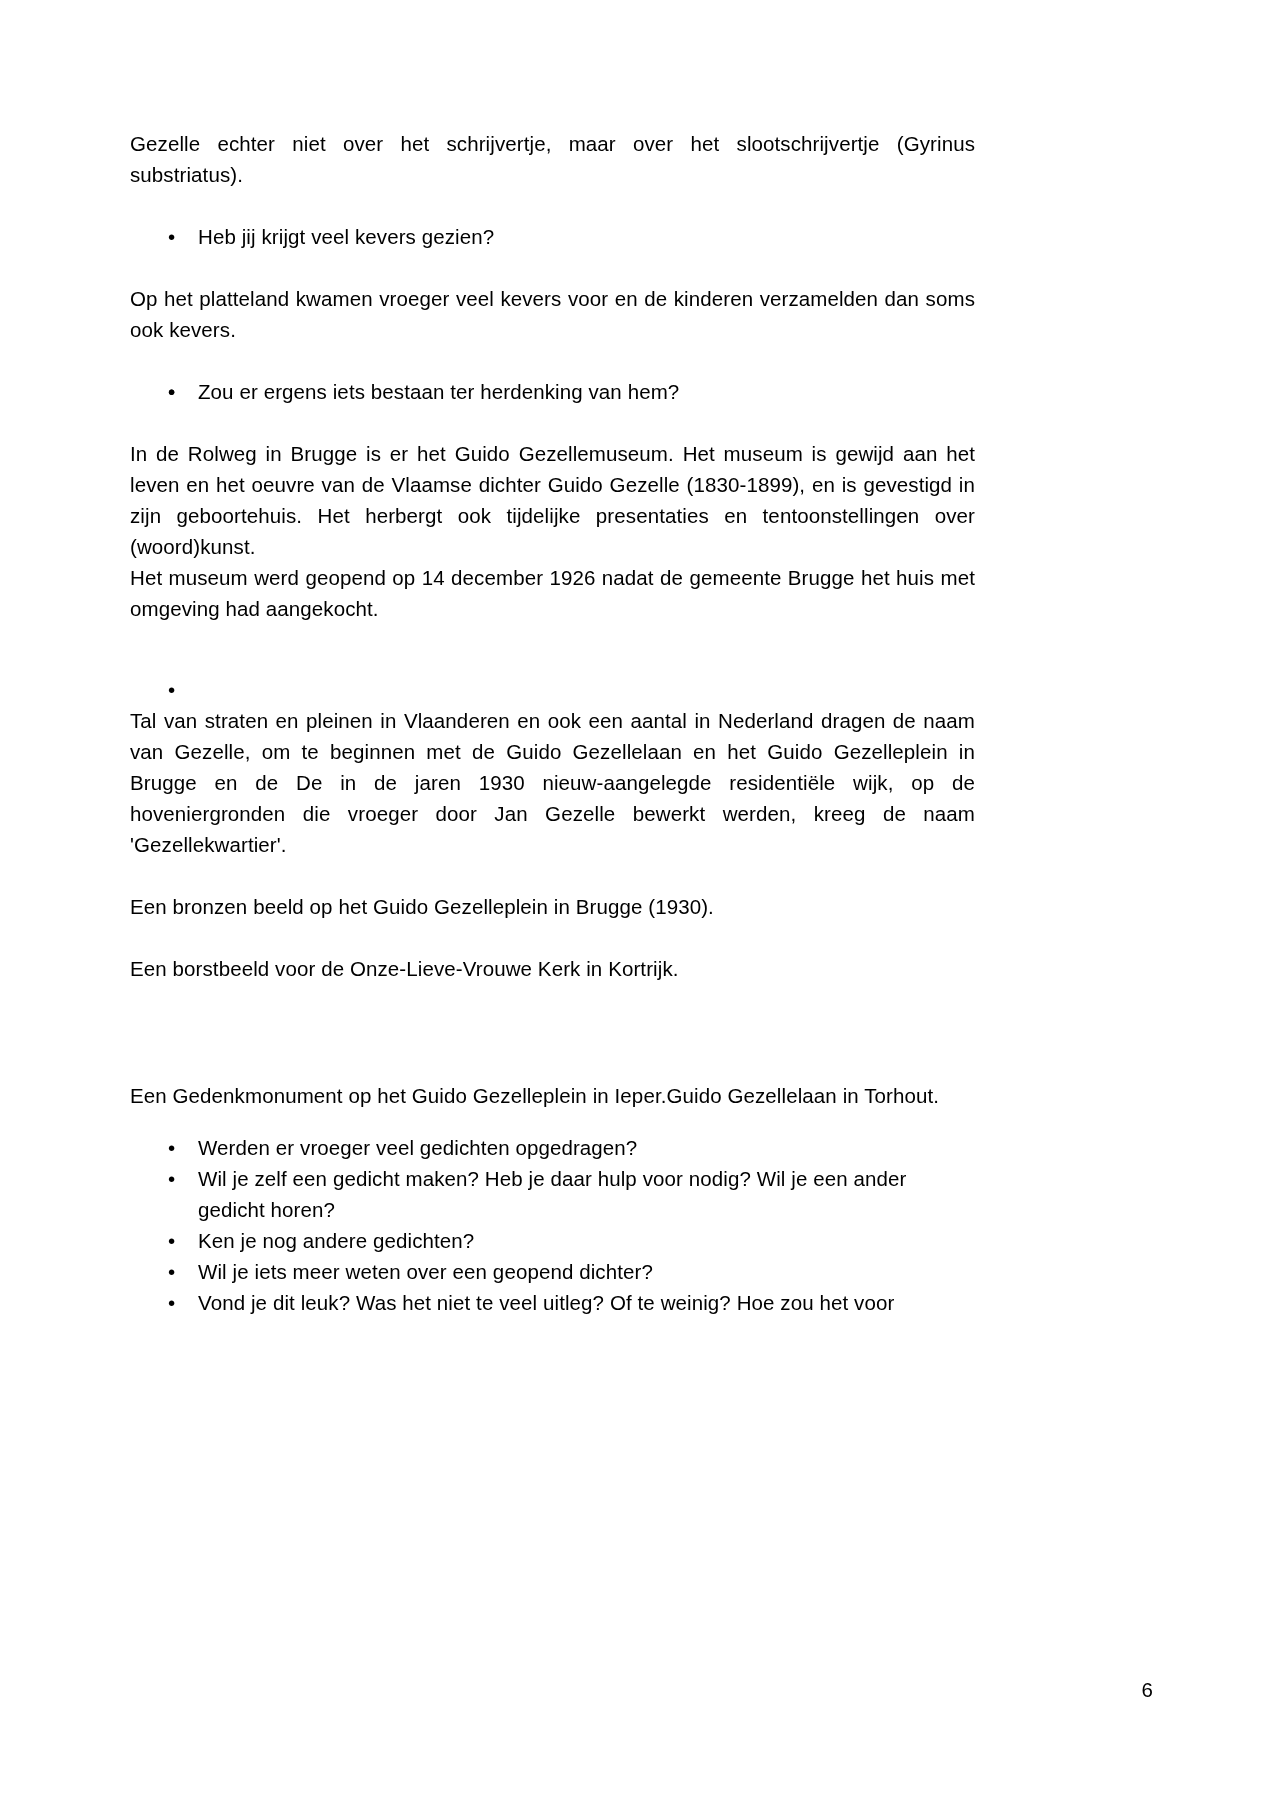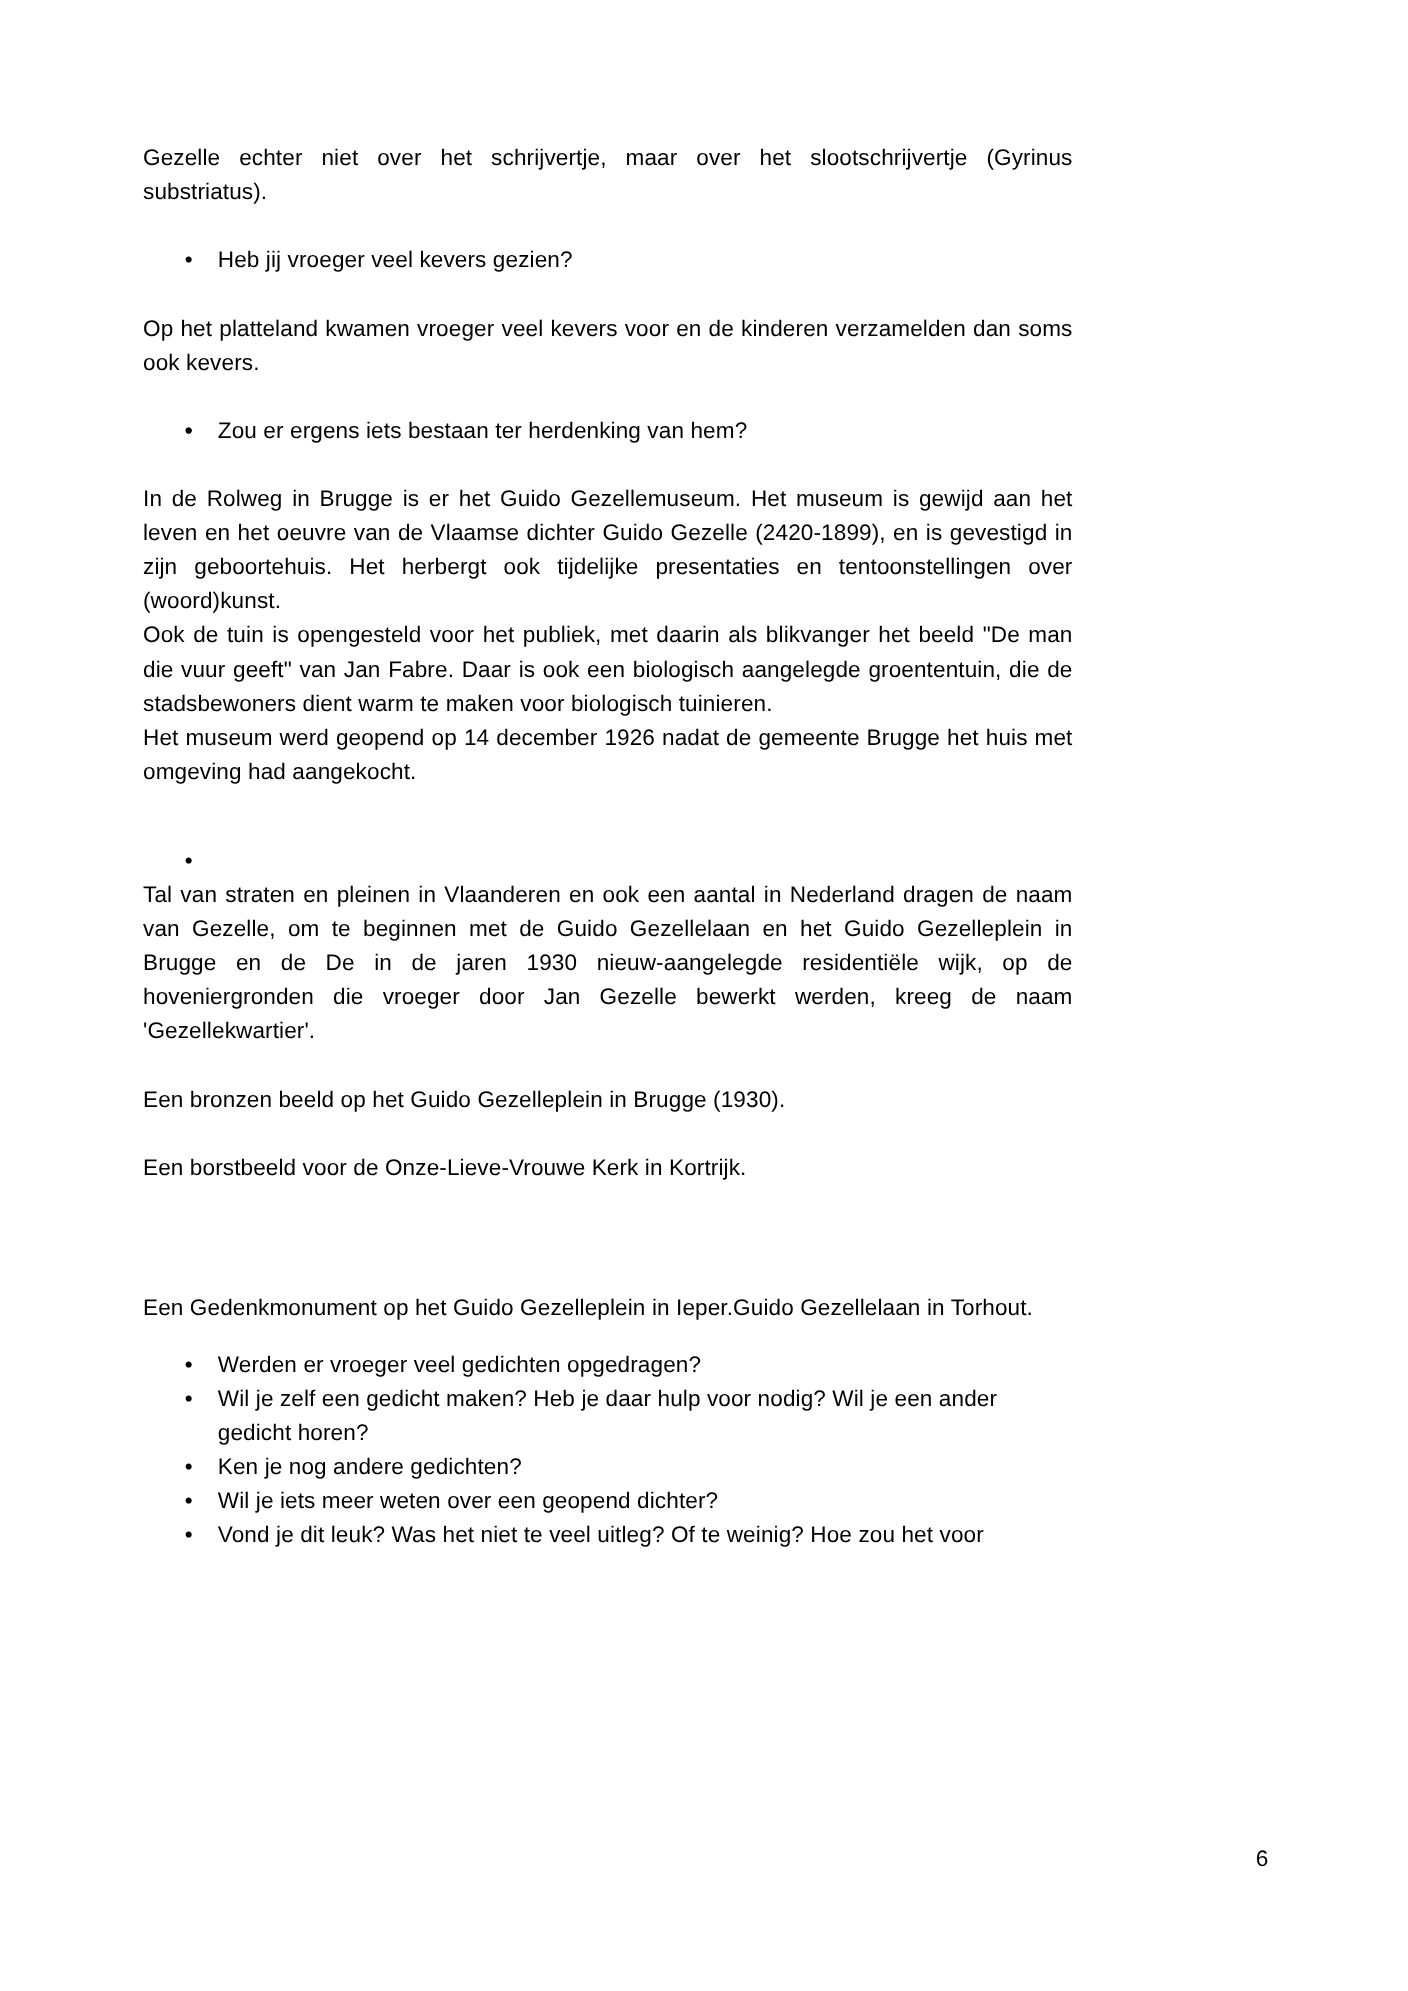--- a/index.html
+++ b/index.html
@@ -74,21 +74,21 @@
 <div class="page">
   <div class="content">
 
     <p class="para">Gezelle echter niet over het schrijvertje, maar over het slootschrijvertje (Gyrinus substriatus).</p>
 
     <div class="spacer-md"></div>
 
     <ul class="bullets">
       <li>
         <span class="dot">•</span>
-        <span>Heb jij vroeger veel kevers gezien?</span>
+        <span>Heb jij krijgt veel kevers gezien?</span>
       </li>
     </ul>
 
     <div class="spacer-md"></div>
 
     <p class="para">Op het platteland kwamen vroeger veel kevers voor en de kinderen verzamelden dan soms ook kevers.</p>
 
     <div class="spacer-md"></div>
 
     <ul class="bullets">
@@ -97,22 +97,21 @@
       </li>
       <li>
         <span class="dot">•</span>
         <span>Zou er ergens iets bestaan ter herdenking van hem?</span>
       </li>
     </ul>
 
     <div class="spacer-md"></div>
 
     <div class="block-tight">
-      <p class="para">In de Rolweg in Brugge is er het Guido Gezellemuseum. Het museum is gewijd aan het leven en het oeuvre van de Vlaamse dichter Guido Gezelle (2420-1899), en is gevestigd in zijn geboortehuis. Het herbergt ook tijdelijke presentaties en tentoonstellingen over (woord)kunst.</p>
-      <p class="para">Ook de tuin is opengesteld voor het publiek, met daarin als blikvanger het beeld "De man die vuur geeft" van Jan Fabre. Daar is ook een biologisch aangelegde groententuin, die de stadsbewoners dient warm te maken voor biologisch tuinieren.</p>
+      <p class="para">In de Rolweg in Brugge is er het Guido Gezellemuseum. Het museum is gewijd aan het leven en het oeuvre van de Vlaamse dichter Guido Gezelle (1830-1899), en is gevestigd in zijn geboortehuis. Het herbergt ook tijdelijke presentaties en tentoonstellingen over (woord)kunst.</p>
       <p class="para">Het museum werd geopend op 14 december 1926 nadat de gemeente Brugge het huis met omgeving had aangekocht.</p>
     </div>
 
     <div class="spacer-lg"></div>
 
     <ul class="bullets">
       <li>
         <span class="dot">•</span>
       </li>
     </ul>

